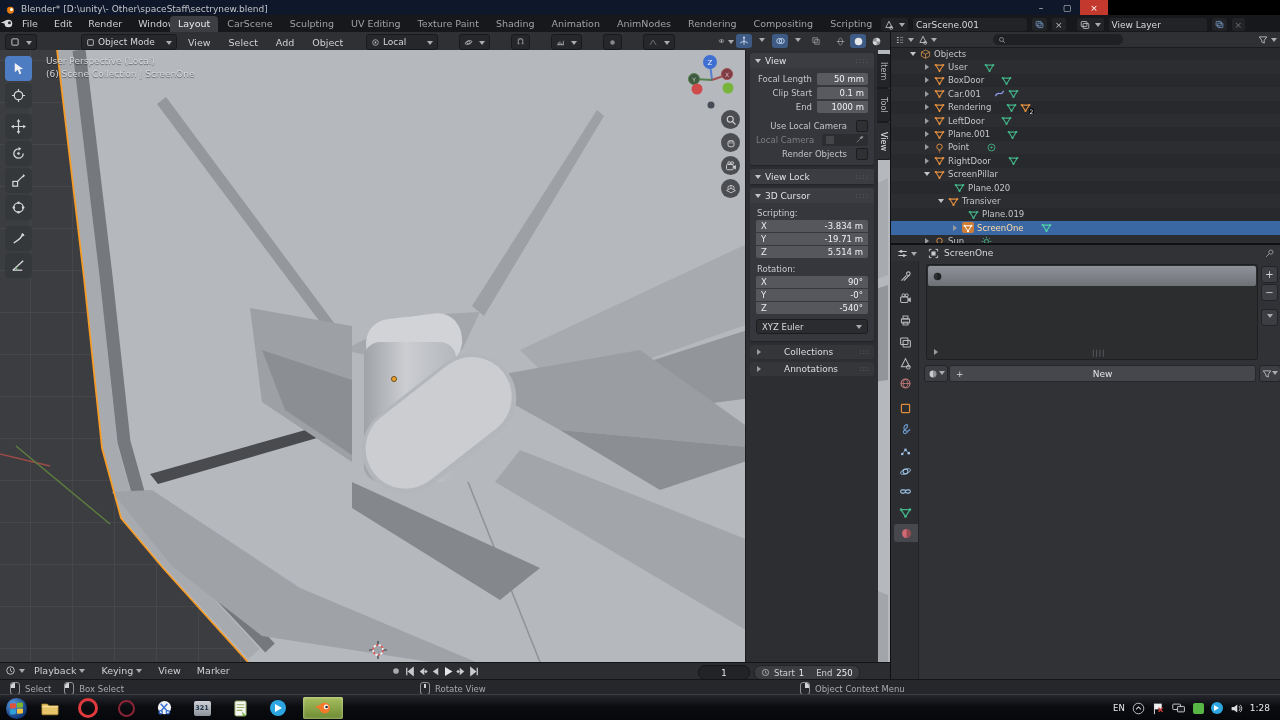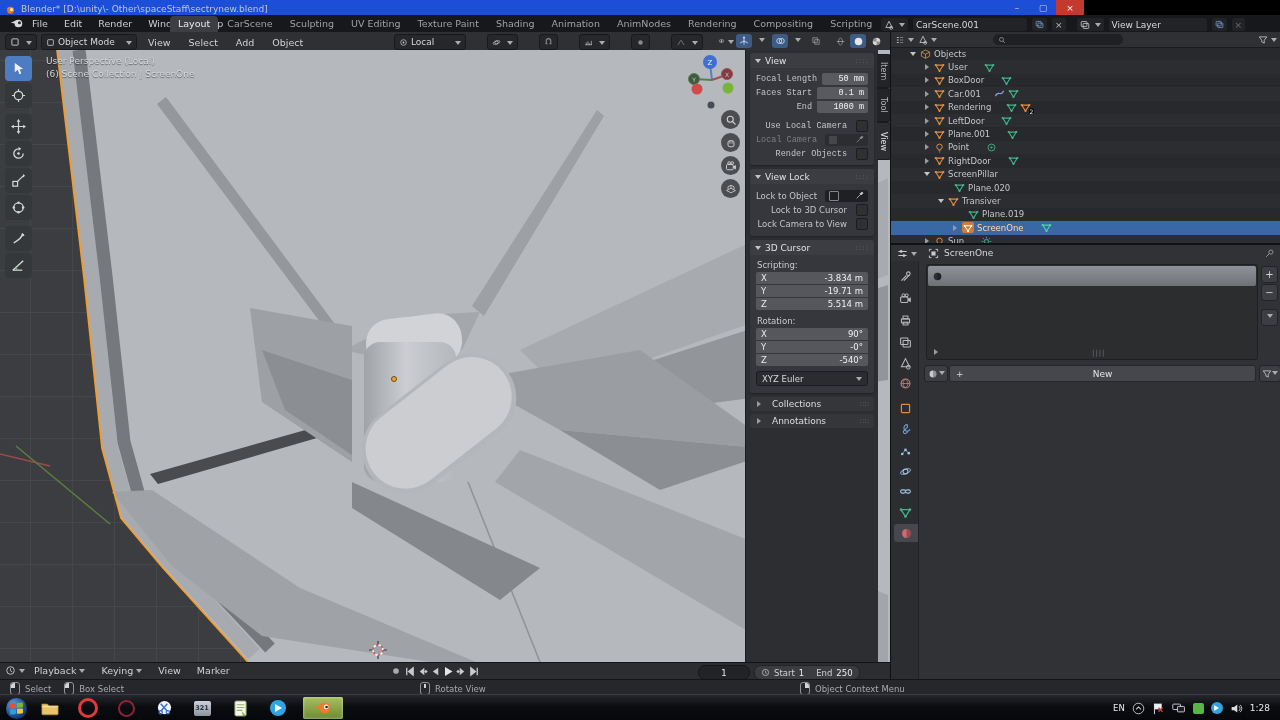--- a/index.html
+++ b/index.html
@@ -6,21 +6,21 @@
   body{width:1280px;height:720px;position:relative;overflow:hidden;
        font-family:"DejaVu Sans","Liberation Sans",sans-serif;font-size:10px;color:#c6c8ca;
        -webkit-font-smoothing:antialiased;}
   .ab{position:absolute;}
   .fx{display:flex;align-items:center;}
   .cv{width:0;height:0;border:3px solid transparent;border-top:4px solid #a9abae;display:inline-block;margin:4px 0 0 3px;}
   .cvr{width:0;height:0;border:3px solid transparent;border-left:4px solid #9a9c9f;display:inline-block;margin-left:2px;}
   .cvd{width:0;height:0;border:3px solid transparent;border-top:4px solid #c3c5c7;display:inline-block;margin-top:3px;}
 
   
-  #titlebar{left:0;top:0;width:1084px;height:15px;background:#1d4ed8;}
+  #titlebar{left:0;top:0;width:1084px;height:15px;background:#0f172a;padding-left:24px;}
   #titlebar .t{font-size:9px;color:#c2c5c9;line-height:15px;}
   .wbtn{width:26px;height:15px;display:flex;align-items:center;justify-content:center;color:#cfd1d4;font-size:9px;}
   .wbtn.close{background:#c3392e;width:28px;color:#fff;}
   #topbar{left:0;top:15px;width:1280px;height:17px;background:#17181b;border-bottom:1px solid #0c0d0f;}
   .mt{font-size:9.5px;color:#cdcfd1;padding:0 8px;line-height:17px;}
   .tab{font-size:9.5px;color:#9fa1a4;padding:0 8px;line-height:16px;border-radius:4px 4px 0 0;}
   .tab.on{background:#3c3e43;color:#e9eaeb;}
   .hb{display:flex;align-items:center;background:#222327;border:1px solid #17181a;border-radius:3px;height:13px;padding:0 3px;font-size:9px;color:#d2d3d5;gap:2px;}
   .hbt{font-size:9px;color:#d7d8da;}
 
@@ -48,21 +48,21 @@
   .phd .grip{margin-left:auto;color:#6c6e72;font-size:7px;letter-spacing:1px;}
   .prow{display:flex;align-items:center;height:13px;margin:1px 6px;}
   .lb{font-size:8.5px;color:#c3c5c7;text-align:right;flex:0 0 56px;padding-right:5px;white-space:nowrap;}
   .lb.dim{color:#7c7e82;}
   .nf{background:#585a60;border-radius:2px;height:12px;flex:1;display:flex;align-items:center;justify-content:flex-end;padding:0 4px;font-size:8.5px;color:#f2f2f3;}
   .cb{width:10px;height:10px;background:#2e3033;border:1px solid #1b1c1e;border-radius:2px;flex:0 0 auto;}
   .slider{height:12px;border-radius:0;background:#55575d;display:flex;align-items:center;font-size:8.5px;color:#f0f0f1;padding:0 5px;margin:1px 6px;}
   .slider .ax{flex:0 0 auto;color:#e8e9ea;}
   .slider .vv{margin-left:auto;}
   .ddl{background:#2b2c30;border:1px solid #1b1c1e;border-radius:3px;height:13px;display:flex;align-items:center;font-size:8.5px;color:#d8d9db;padding:0 5px;margin:2px 6px;}
-  .colhdr{background:#34363a;border-radius:3px;height:14px;display:flex;align-items:center;gap:8px;padding:0 5px;margin:3px 4px;font-size:9px;color:#dcdde0;}
+  .colhdr{background:#34363a;border-radius:3px;height:14px;display:flex;align-items:center;gap:20px;padding:0 5px;margin:3px 4px;font-size:9px;color:#dcdde0;}
   .ntab{position:absolute;left:877px;width:13px;background:#232428;color:#b4b6b9;font-size:8px;
         writing-mode:vertical-rl;display:flex;align-items:center;justify-content:center;
         border:1px solid #1a1b1e;border-left:none;border-radius:0 3px 3px 0;}
   .ntab.on{background:#2c2e32;color:#e4e5e7;}
 
   
   #outliner{left:890px;top:32px;width:390px;height:211px;background:#27292d;overflow:hidden;border-left:1px solid #0f1012;}
   #outliner .hdr{height:15px;background:#2e3034;border-bottom:1px solid #1b1c1f;display:flex;align-items:center;padding:0 4px;gap:4px;}
   .srch{width:120px;height:11px;background:#1f2023;border-radius:6px;display:flex;align-items:center;padding:0 5px;gap:3px;}
   .orow{position:absolute;left:0;width:390px;height:13.4px;display:flex;align-items:center;gap:3px;font-size:8.5px;color:#c4c6c8;}
@@ -226,21 +226,21 @@
     <span class="t">Blender* [D:\unity\- Other\spaceStaff\sectrynew.blend]</span>
   </div>
   <div class="ab fx" style="right:0;top:0;">
     <div class="wbtn">–</div>
     <div class="wbtn">▢</div>
     <div class="wbtn close">×</div>
   </div>
 </div>
 
 <div id="topbar" class="ab">
-  <div class="ab fx" style="left:10px;top:0;height:17px;">
+  <div class="ab fx" style="left:0;top:0;height:17px;">
     <svg width="14" height="11" viewBox="0 0 20 14">
         <circle cx="12" cy="7" r="5.5" fill="#d8d9db"></circle>
         <circle cx="13.5" cy="6" r="2.2" fill="#2b2c30"></circle>
         <path d="M1 6 L10 2 L7 7 Z" fill="#d8d9db"></path>
       </svg>
     <span class="mt">File</span>
     <span class="mt">Edit</span>
     <span class="mt">Render</span>
     <span class="mt">Window</span>
     <span class="mt">Help</span>
@@ -298,33 +298,33 @@
 </div>
 
 <div id="vph" class="ab">
   <div class="ab fx" style="left:5px;top:2px;gap:4px;">
     <div class="vf">
       <svg width="10" height="10" viewBox="0 0 16 16" color="#c9cbce">
           <use href="#i-sq"></use>
         </svg>
         <i class="cv"></i>
     </div>
-    <div class="vf" style="width:86px;">
+    <div class="vf" style="width:86px;margin-left:40px;">
       <svg width="9" height="9" viewBox="0 0 16 16" color="#c9cbce">
           <use href="#i-sq"></use>
         </svg>
       <span>Object Mode</span>
         <i class="cv" style="margin-left:auto;"></i>
     </div>
     <span class="vmenu">View</span>
     <span class="vmenu">Select</span>
     <span class="vmenu">Add</span>
     <span class="vmenu">Object</span>
   </div>
-  <div class="ab fx" style="left:366px;top:2px;gap:21px;margin-left:28px;">
+  <div class="ab fx" style="left:366px;top:2px;gap:21px;">
     <div class="vf" style="width:62px;">
       <svg width="9" height="9" viewBox="0 0 16 16" color="#c9cbce">
           <use href="#i-dotc"></use>
         </svg>
       <span>Local</span>
         <i class="cv" style="margin-left:auto;"></i>
     </div>
     <div class="vf">
       <svg width="9" height="9" viewBox="0 0 16 16" color="#c9cbce">
           <use href="#i-orbit"></use>
@@ -576,27 +576,27 @@
   </div>
 
   
   <div id="npanel" class="ab">
     <section class="panel">
       <div class="phd">
           <i class="cvd"></i>
           <span>View</span>
           <span class="grip">::::</span>
         </div>
-      <div style="padding:3px 0 4px 0;font-family:Liberation Mono, monospace;">
+      <div style="padding:3px 0 4px 0;">
         <div class="prow">
             <span class="lb">Focal Length</span>
             <div class="nf">50 mm</div>
           </div>
         <div class="prow">
-            <span class="lb">Faces Start</span>
+            <span class="lb">Clip Start</span>
             <div class="nf" style="border-radius:2px 2px 0 0;">0.1 m</div>
           </div>
         <div class="prow" style="margin-top:0;">
             <span class="lb">End</span>
             <div class="nf" style="border-radius:0 0 2px 2px;">1000 m</div>
           </div>
         <div class="prow" style="margin-top:6px;justify-content:flex-end;gap:4px;">
             <span class="lb" style="flex:1;">Use Local Camera</span>
             <span class="cb"></span>
           </div>
@@ -615,39 +615,20 @@
           </div>
       </div>
     </section>
 
     <section class="panel">
       <div class="phd">
           <i class="cvd"></i>
           <span>View Lock</span>
           <span class="grip">::::</span>
         </div>
-      <div style="padding:4px 0 5px 0;">
-        <div class="prow" style="gap:3px;">
-            <span class="lb" style="flex:0 0 52px;">Lock to Object</span>
-          <div class="nf" style="background:#1f2023;justify-content:flex-start;gap:3px;">
-            <span style="width:8px;height:8px;border:1px solid #84868a;border-radius:1px;"></span>
-            <svg width="9" height="9" viewBox="0 0 16 16" color="#d2d4d6" style="margin-left:auto;">
-                <use href="#i-dropper"></use>
-              </svg>
-          </div>
-        </div>
-        <div class="prow" style="justify-content:flex-end;gap:4px;">
-            <span class="lb" style="flex:1;">Lock to 3D Cursor</span>
-            <span class="cb"></span>
-          </div>
-        <div class="prow" style="justify-content:flex-end;gap:4px;">
-            <span class="lb" style="flex:1;">Lock Camera to View</span>
-            <span class="cb"></span>
-          </div>
-      </div>
     </section>
 
     <section class="panel">
       <div class="phd">
           <i class="cvd"></i>
           <span>3D Cursor</span>
           <span class="grip">::::</span>
         </div>
       <div style="padding:3px 0 5px 0;">
         <div style="font-size:8.5px;color:#c9cbcd;margin:2px 7px;">Scripting:</div>

